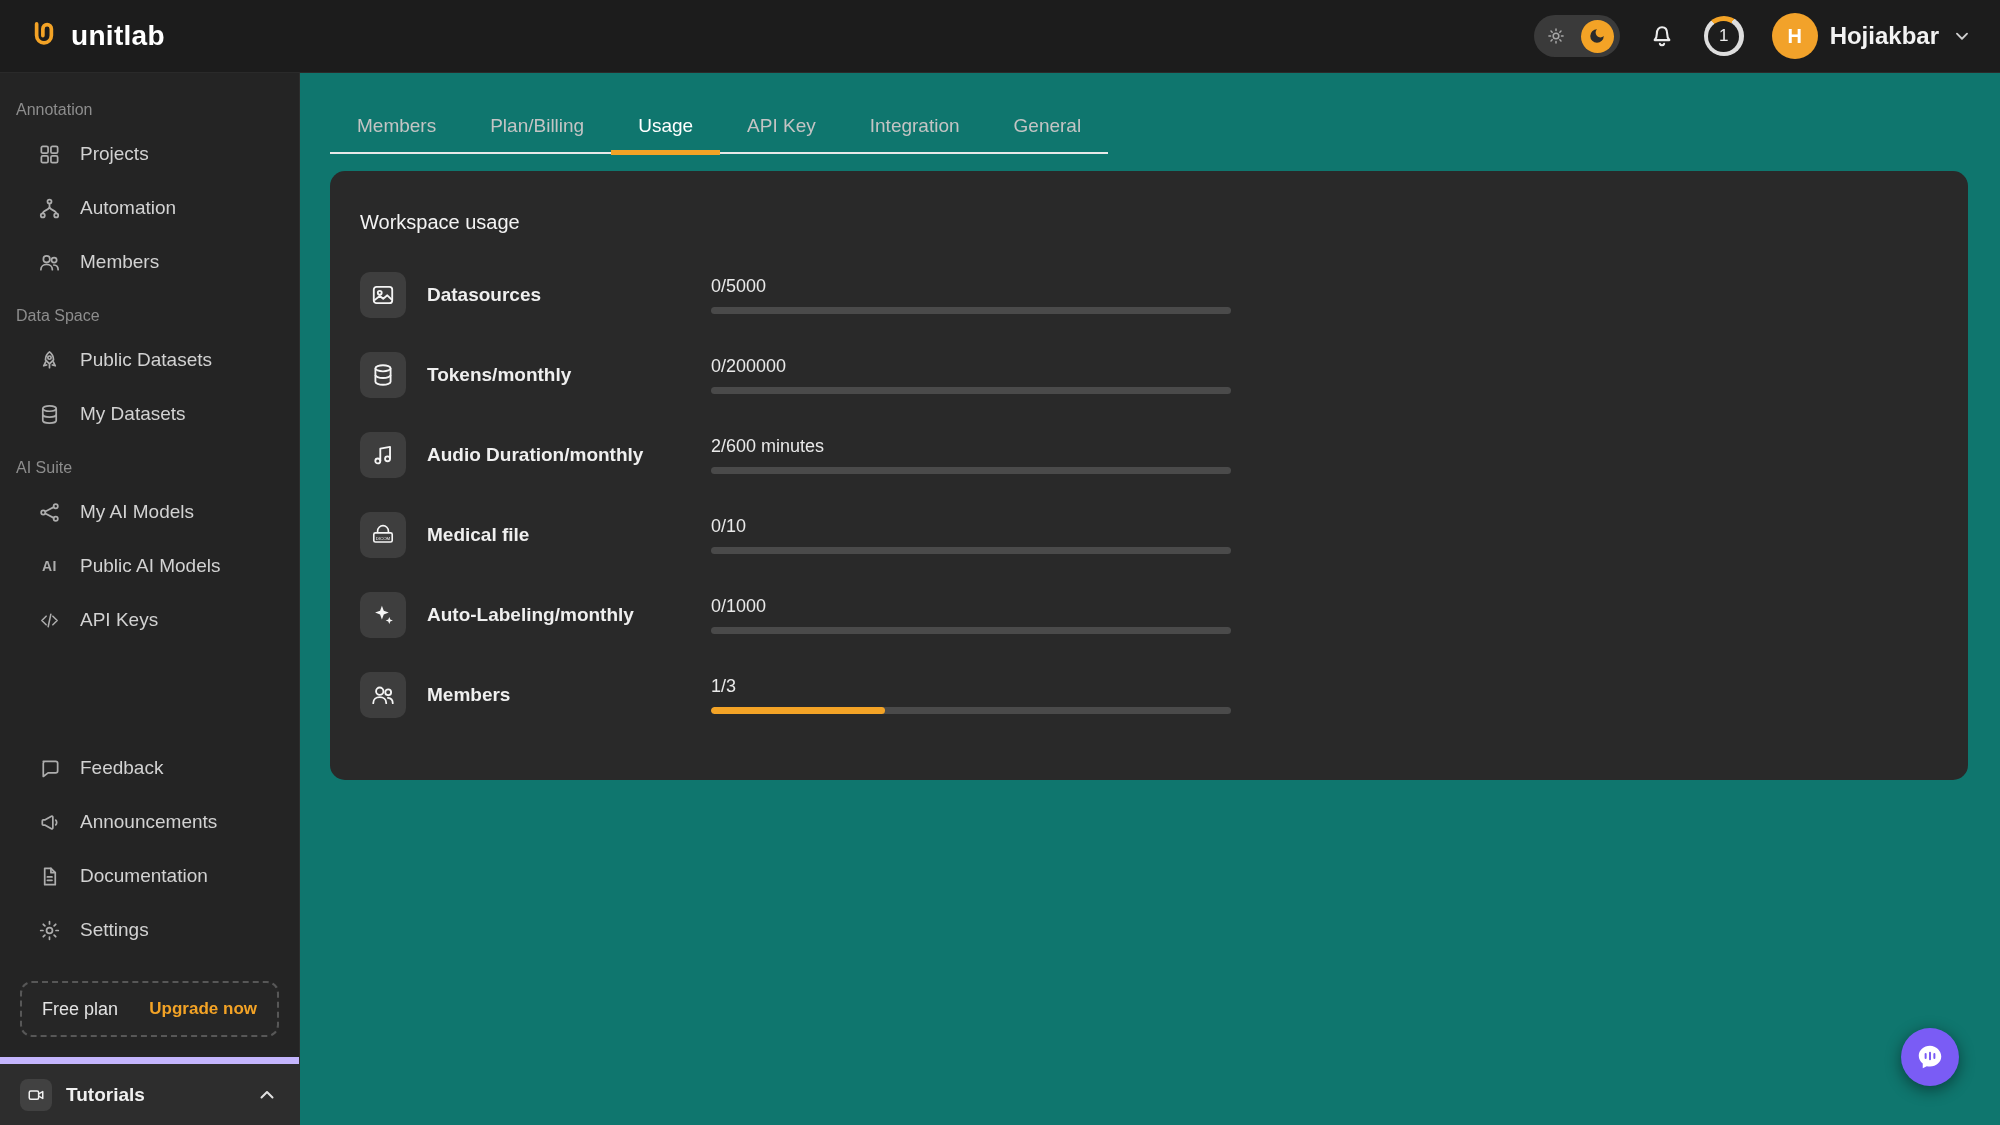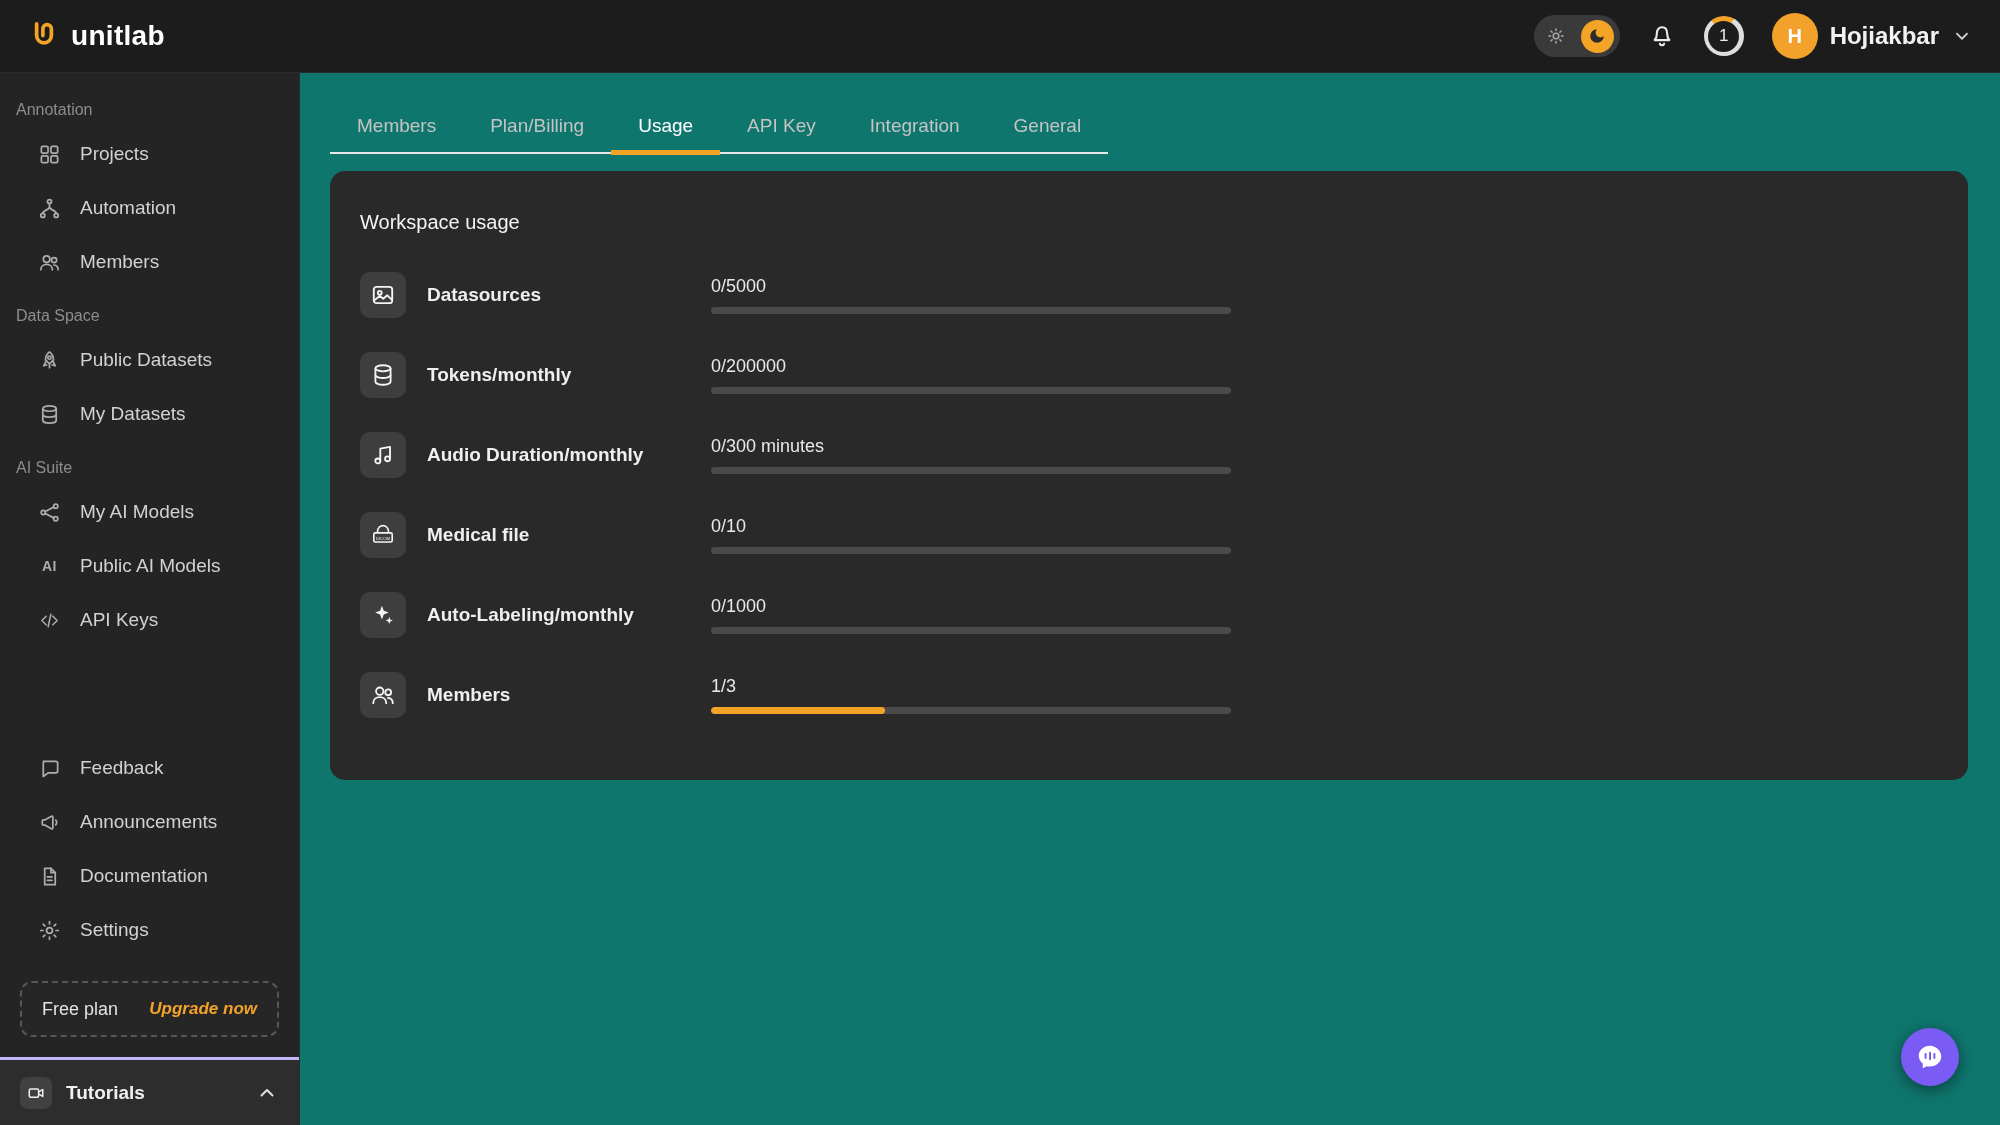--- a/index.html
+++ b/index.html
@@ -72,23 +72,23 @@
     color:#adadad;letter-spacing:.5px;flex:none;
   }
   .code-glyph{stroke-width:1.6;}
   .side-spacer{flex:1;}
   .plan-box{
     margin:24px 20px 20px;border:2px dashed #575757;border-radius:12px;
     height:56px;display:flex;align-items:center;justify-content:space-between;
     padding:0 20px;cursor:pointer;background:#262626;
   }
   .plan-label{font-size:18px;color:#e3e3e3;}
-  .plan-cta{font-size:17px;font-weight:700;color:#F3A326;cursor:pointer;font-style:italic;}
+  .plan-cta{font-size:17px;font-weight:700;color:#F3A326;cursor:pointer;}
   .tutorials-bar{
-    height:68px;background:#2d2d2d;border-top:3px solid #c4b5fd;
+    height:68px;background:#2d2d2d;border-top:7px solid #c4b5fd;
     display:flex;align-items:center;gap:14px;padding:0 20px;cursor:pointer;
   }
   .tut-icon-box{
     width:32px;height:32px;border-radius:8px;background:#414141;
     display:grid;place-items:center;color:#f0f0f0;
   }
   .tut-icon{width:18px;height:18px;}
   .tut-label{font-size:19px;font-weight:700;color:#f0f0f0;}
   .tut-chev{margin-left:auto;width:24px;height:24px;color:#e0e0e0;}
 
@@ -366,21 +366,21 @@
             <span class="row-icon-box">
               <svg class="row-icon" viewBox="0 0 24 24" fill="none" stroke="currentColor" stroke-width="1.7" stroke-linejoin="round">
                 <path d="M9.5 17.5V6.2L18.5 4.5v11"></path>
                 <circle cx="7.2" cy="17.5" r="2.3"></circle>
                   <circle cx="16.2" cy="15.5" r="2.3"></circle>
               </svg>
             </span>
             <span class="row-label">Audio Duration/monthly</span>
           </div>
           <div class="row-right">
-            <span class="row-value">0/300 minutes</span>
+            <span class="row-value">2/600 minutes</span>
             <div class="bar-track">
               <div class="bar-fill" style="width: 0%;"></div>
             </div>
           </div>
         </div>
 
         <div class="usage-row">
           <div class="row-left">
             <span class="row-icon-box">
               <svg class="row-icon" viewBox="0 0 24 24" fill="none" stroke="currentColor" stroke-width="1.5">

